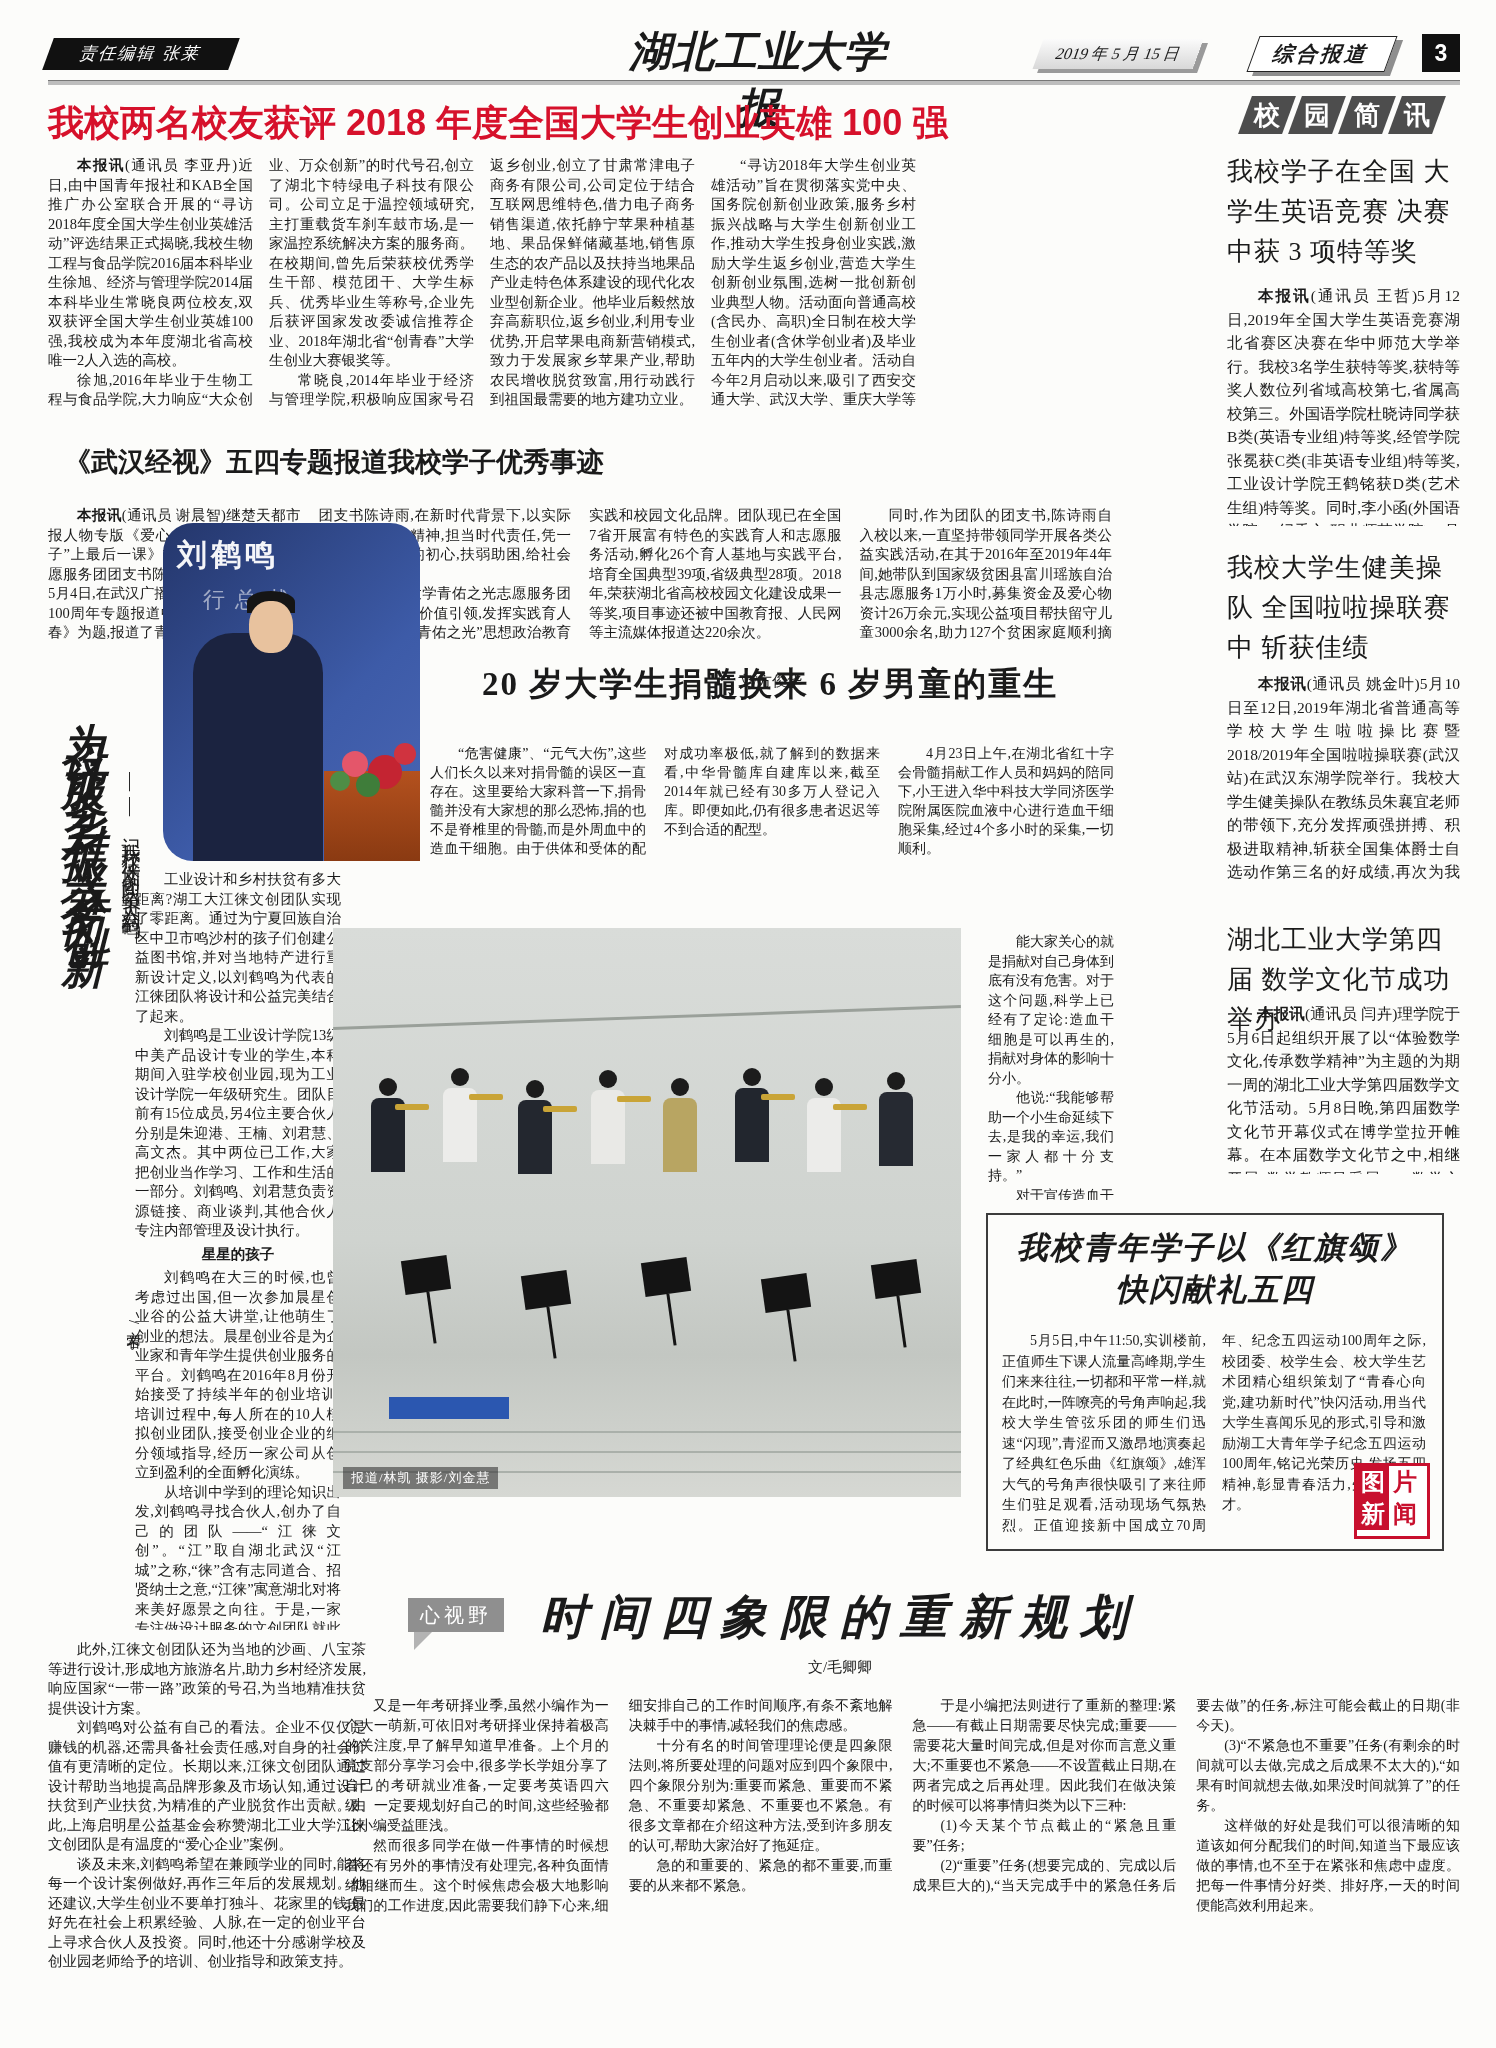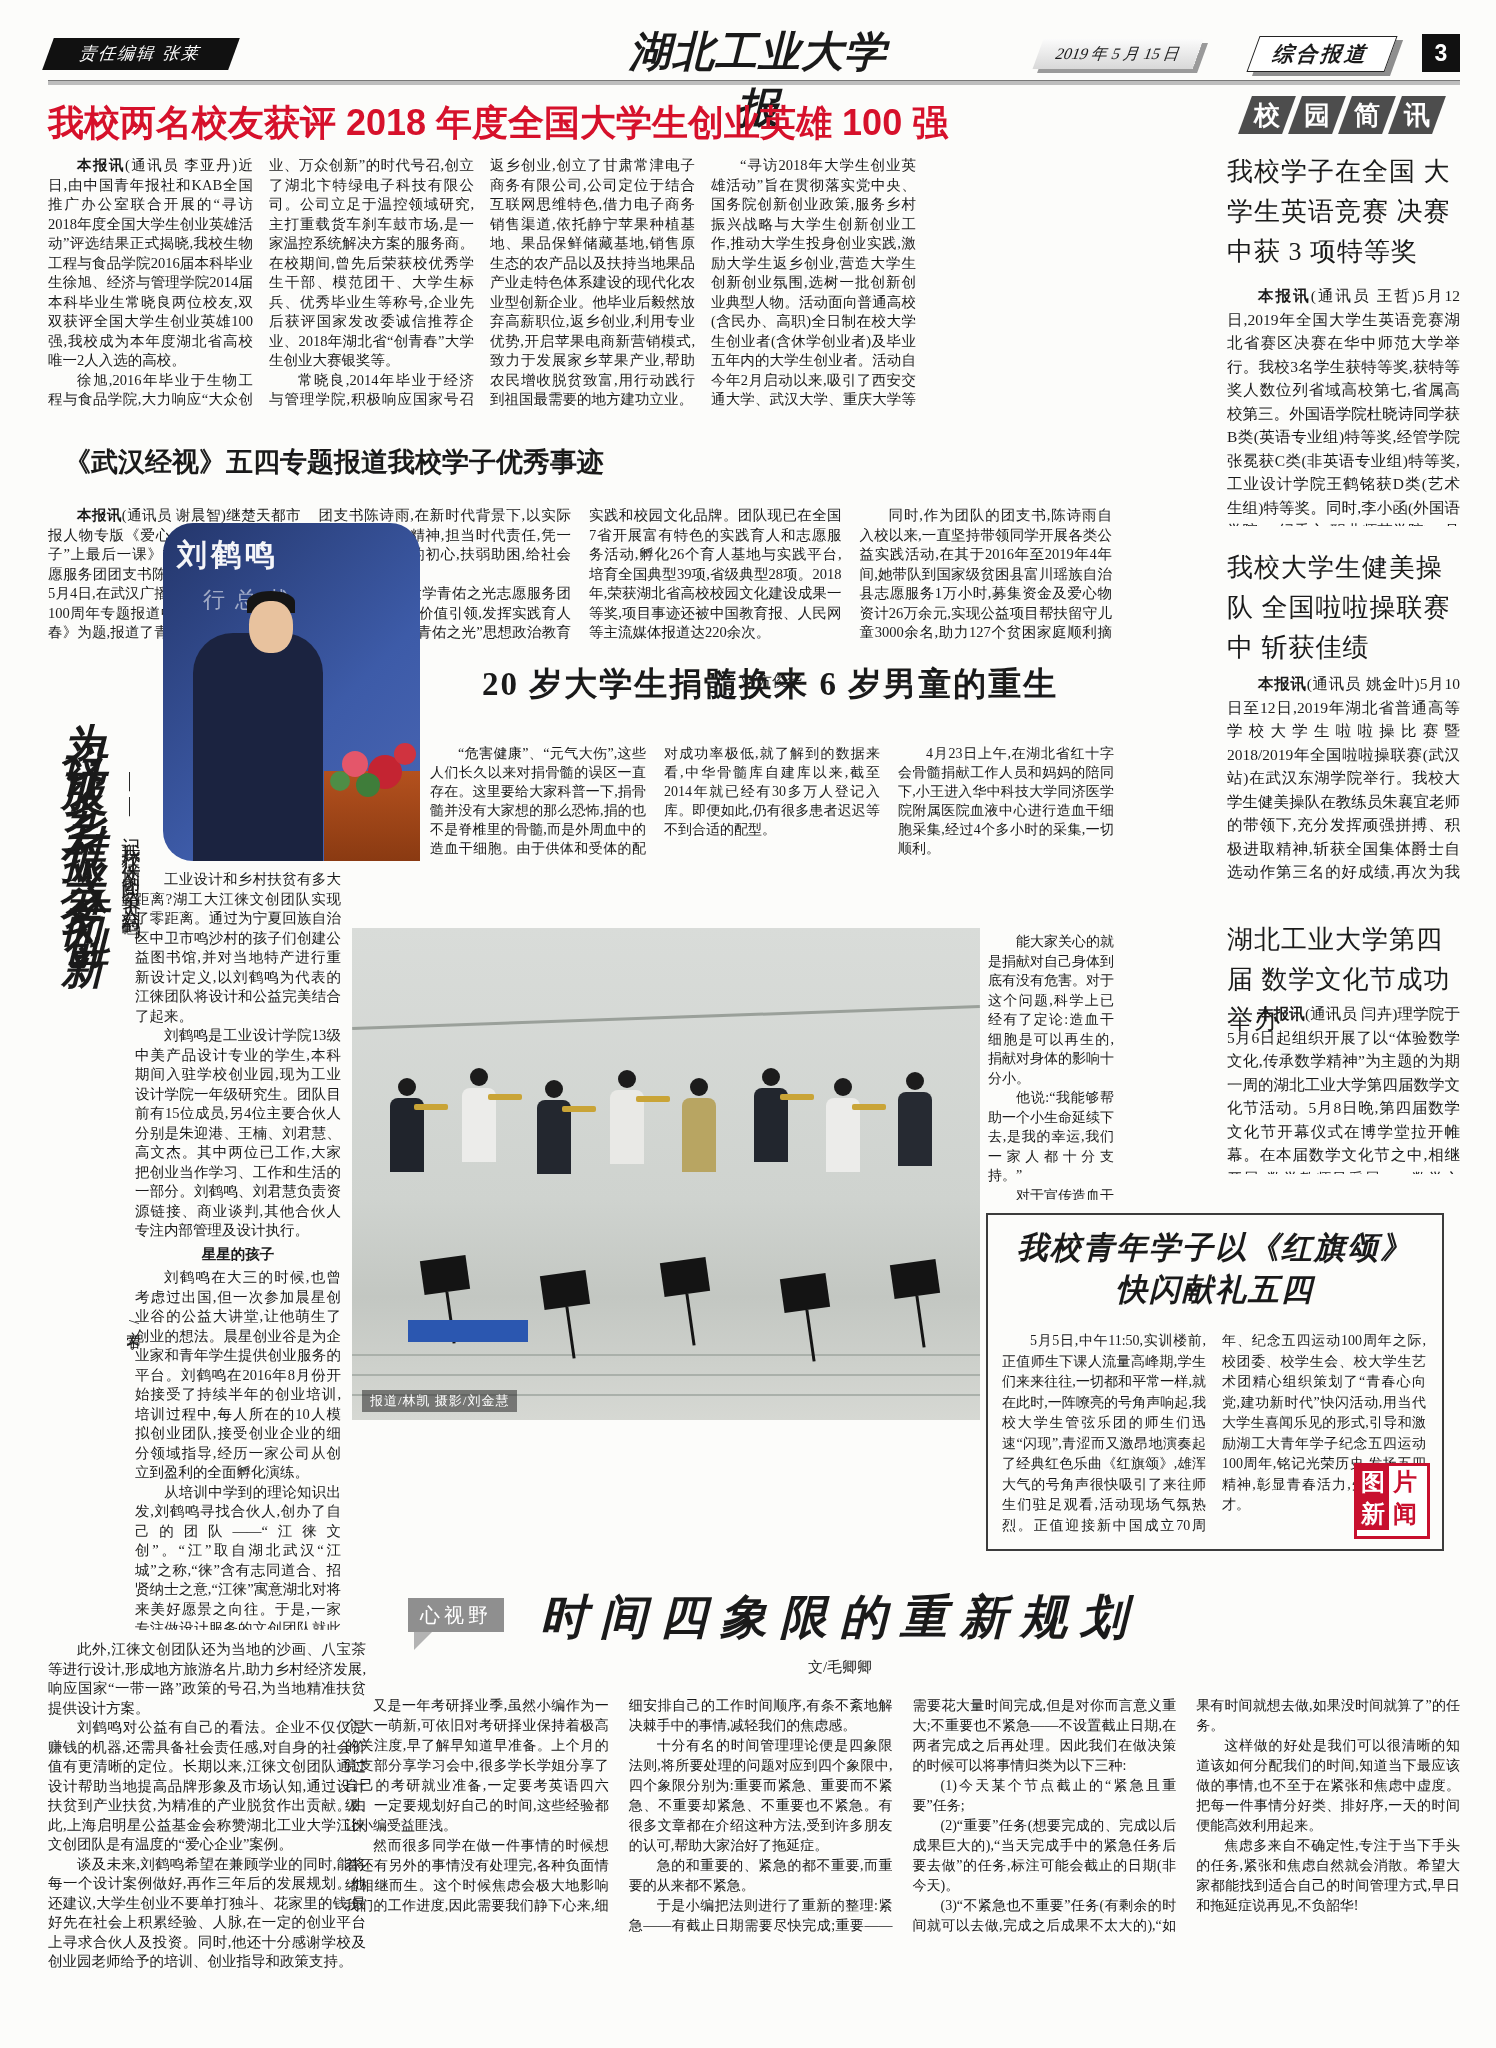--- a/index.html
+++ b/index.html
@@ -62,21 +62,21 @@
         font-size:30px;font-weight:bold;letter-spacing:4px;}
   .feat-photo .scr2{position:absolute;left:40px;top:62px;color:rgba(255,255,255,.55);
         font-size:22px;letter-spacing:10px;}
   .suit{position:absolute;left:30px;top:110px;width:130px;height:228px;background:#1b2340;
         border-radius:40px 40px 0 0;}
   .face{position:absolute;left:86px;top:78px;width:44px;height:52px;background:#e8c29e;border-radius:45%;}
   .hair{position:absolute;left:84px;top:68px;width:48px;height:22px;background:#151515;border-radius:50% 50% 0 0;}
   .podium{position:absolute;right:0;bottom:0;width:96px;height:90px;background:linear-gradient(#b4511e,#8a3a12);}
   .flower{position:absolute;border-radius:50%;}
   
-  .band-photo{left:352px;top:928px;width:628px;height:492px;
+  .band-photo{left:333px;top:928px;width:628px;height:569px;
         background:linear-gradient(#d9dcd9 0%,#cfd3cf 55%,#c3c7c2 75%,#d6d8d3 100%);}
   .rail{position:absolute;left:0;top:88px;width:100%;height:3px;background:#9aa09a;transform:rotate(-2deg);}
   .step{position:absolute;left:0;width:100%;height:2px;background:#aab0aa;}
   .musician{position:absolute;}
   .musician .head{width:18px;height:18px;border-radius:50%;background:#1c1c1c;margin:0 auto;}
   .musician .body{width:34px;height:74px;border-radius:8px 8px 0 0;margin-top:2px;}
   .trumpet{position:absolute;width:34px;height:6px;background:#c9a437;border-radius:2px;}
   .stand{position:absolute;width:46px;height:34px;background:#141414;transform:rotate(-8deg);}
   .stand:after{content:"";position:absolute;left:21px;top:34px;width:3px;height:52px;background:#141414;}
   .banner{position:absolute;left:56px;bottom:78px;width:120px;height:22px;background:#2b57b0;}
@@ -272,16 +272,15 @@
   <div class="abs q-body txt">
       <p>又是一年考研择业季,虽然小编作为一个大一萌新,可依旧对考研择业保持着极高的关注度,早了解早知道早准备。上个月的党支部分享学习会中,很多学长学姐分享了自己的考研就业准备,一定要考英语四六级、一定要规划好自己的时间,这些经验都让小编受益匪浅。</p>
       <p>然而很多同学在做一件事情的时候想着还有另外的事情没有处理完,各种负面情绪相继而生。这个时候焦虑会极大地影响我们的工作进度,因此需要我们静下心来,细细安排自己的工作时间顺序,有条不紊地解决棘手中的事情,减轻我们的焦虑感。</p>
       <p>十分有名的时间管理理论便是四象限法则,将所要处理的问题对应到四个象限中,四个象限分别为:重要而紧急、重要而不紧急、不重要却紧急、不重要也不紧急。有很多文章都在介绍这种方法,受到许多朋友的认可,帮助大家治好了拖延症。</p>
       <p>急的和重要的、紧急的都不重要,而重要的从来都不紧急。</p>
       <p>于是小编把法则进行了重新的整理:紧急——有截止日期需要尽快完成;重要——需要花大量时间完成,但是对你而言意义重大;不重要也不紧急——不设置截止日期,在两者完成之后再处理。因此我们在做决策的时候可以将事情归类为以下三种:</p>
       <p>(1)今天某个节点截止的“紧急且重要”任务;</p>
       <p>(2)“重要”任务(想要完成的、完成以后成果巨大的),“当天完成手中的紧急任务后要去做”的任务,标注可能会截止的日期(非今天)。</p>
       <p>(3)“不紧急也不重要”任务(有剩余的时间就可以去做,完成之后成果不太大的),“如果有时间就想去做,如果没时间就算了”的任务。</p>
       <p>这样做的好处是我们可以很清晰的知道该如何分配我们的时间,知道当下最应该做的事情,也不至于在紧张和焦虑中虚度。把每一件事情分好类、排好序,一天的时间便能高效利用起来。</p>
-      <p>焦虑多来自不确定性,专注于当下手头的任务,紧张和焦虑自然就会消散。希望大家都能找到适合自己的时间管理方式,早日和拖延症说再见,不负韶华!</p>
     </div>
 
 </div>
 
 </body></html>

